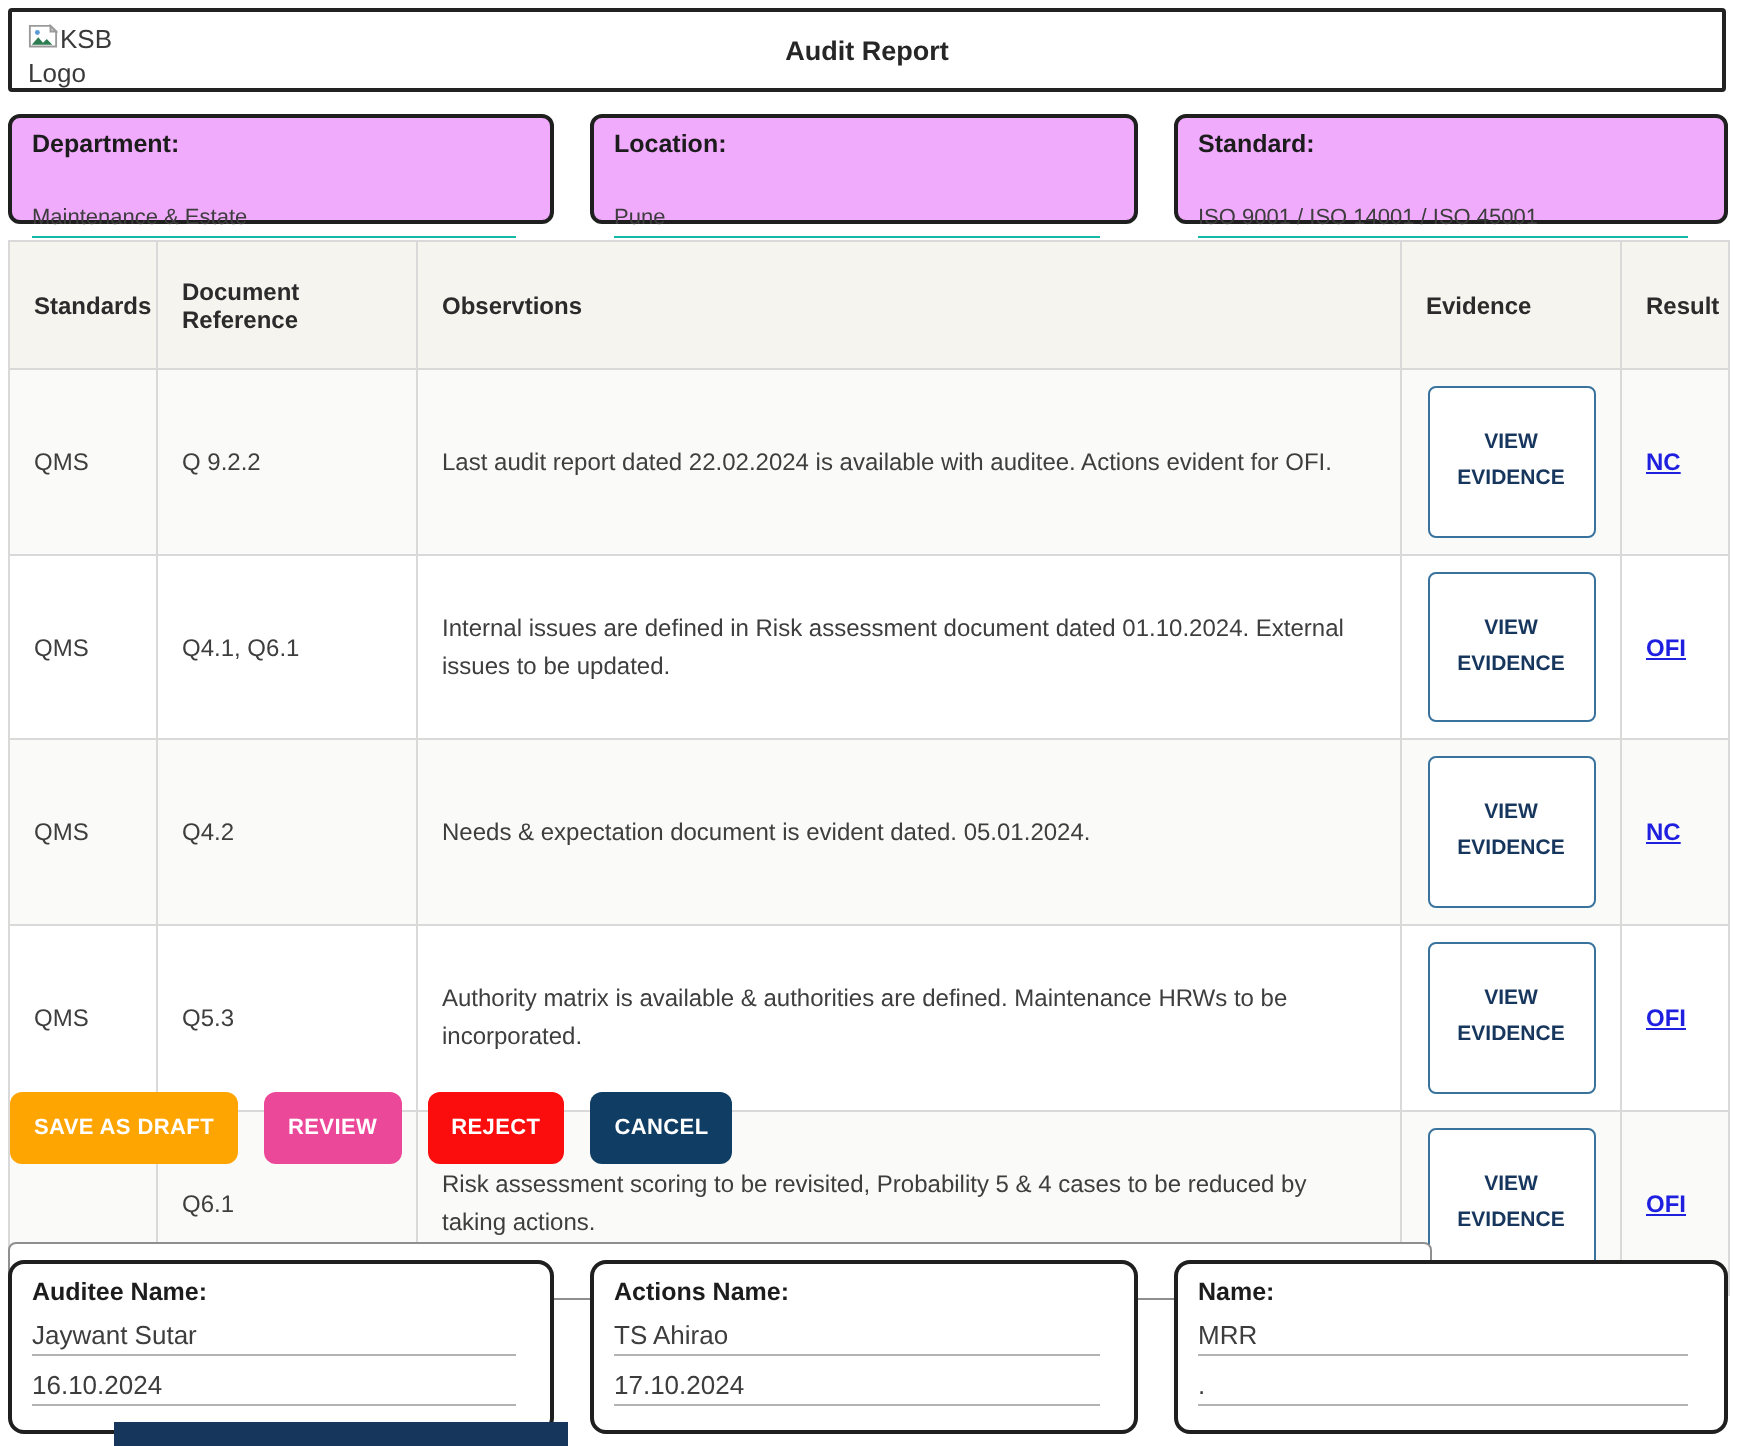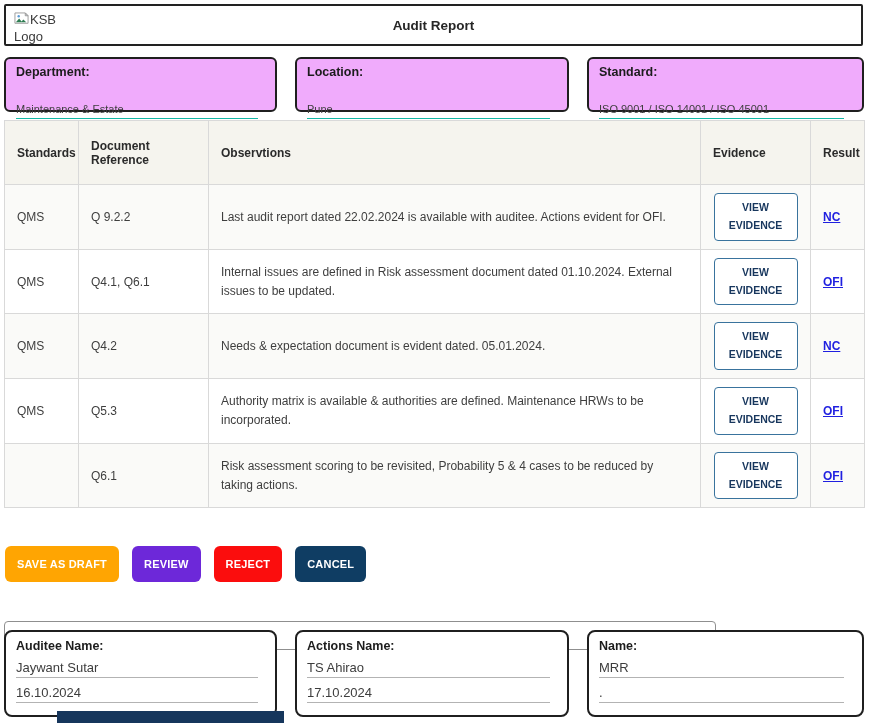--- a/index.html
+++ b/index.html
@@ -49,21 +49,21 @@
   table.audit thead th {
     background: #f5f4ee; font-weight: bold; color: #2b2b2b;
     height: 64px; text-align: left; vertical-align: middle; font-size: 12px;
   }
   table.audit td { height: 64px; vertical-align: middle; }
   tr.odd  td { background: #fafaf8; }
   tr.even td { background: #ffffff; }
   .c-obs { line-height: 1.55; }
   .c-evi { text-align: center; padding: 8px 6px; }
   .evidence-btn {
-    display: inline-block; width: 84px; padding: 5px 6px;
+    display: inline-block; width: 84px; padding: 19px 6px;
     background: #fff; border: 1px solid #39739d; border-radius: 4px;
     color: #17365d; font-weight: bold; font-size: 10.5px; line-height: 1.7;
     font-family: "Liberation Sans", sans-serif; cursor: pointer; text-align: center;
   }
   .result-link { color: #1f1fe0; text-decoration: underline; font-weight: 600; font-size: 12px; cursor: pointer; }
   
   .actions { position: absolute; left: 5px; top: 546px; display: flex; gap: 13px; }
   .act-btn {
     height: 36px; padding: 0 12px; border: none; border-radius: 6px;
     color: #fff; font-weight: bold; font-size: 11px; letter-spacing: .2px;
@@ -172,21 +172,21 @@
       <td>Q6.1</td>
       <td class="c-obs">Risk assessment scoring to be revisited, Probability 5 &amp; 4 cases to be reduced by taking actions.</td>
       <td class="c-evi"><button class="evidence-btn">VIEW EVIDENCE</button></td>
       <td><a class="result-link">OFI</a></td>
     </tr>
   </tbody>
 </table>
 
 <div class="actions">
   <button class="act-btn" style="background-color: rgb(255, 165, 2);">SAVE AS DRAFT</button>
-  <button class="act-btn" style="background-color: #6d28d9;">REVIEW</button>
+  <button class="act-btn" style="background-color: #ec4899;">REVIEW</button>
   <button class="act-btn" style="background-color: rgb(251, 13, 13);">REJECT</button>
   <button class="act-btn" style="background-color: rgb(15, 61, 99);">CANCEL</button>
 </div>
 
 <input class="comments-input" type="text" placeholder="Comments" style="">
 
 <div class="sig-box pos-a">
   <div class="fld-label">Auditee Name:</div>
   <div class="sig-value">Jaywant Sutar</div>
   <div class="sig-value">16.10.2024</div>

